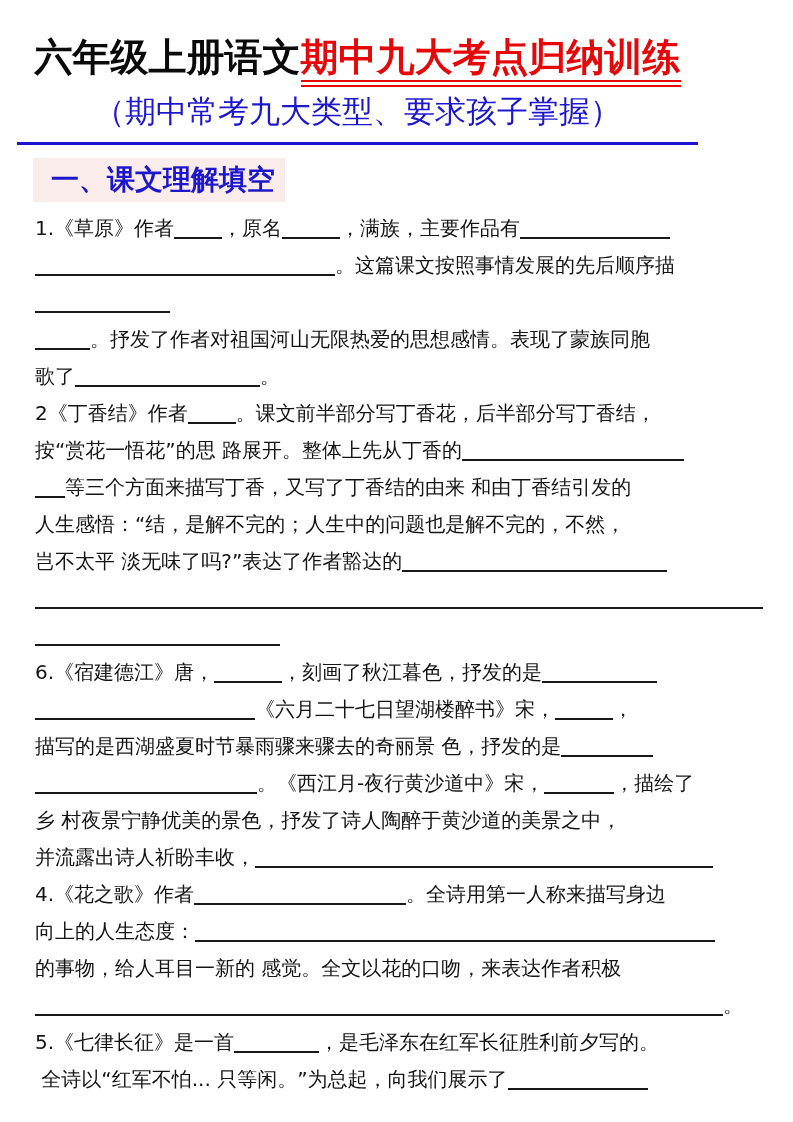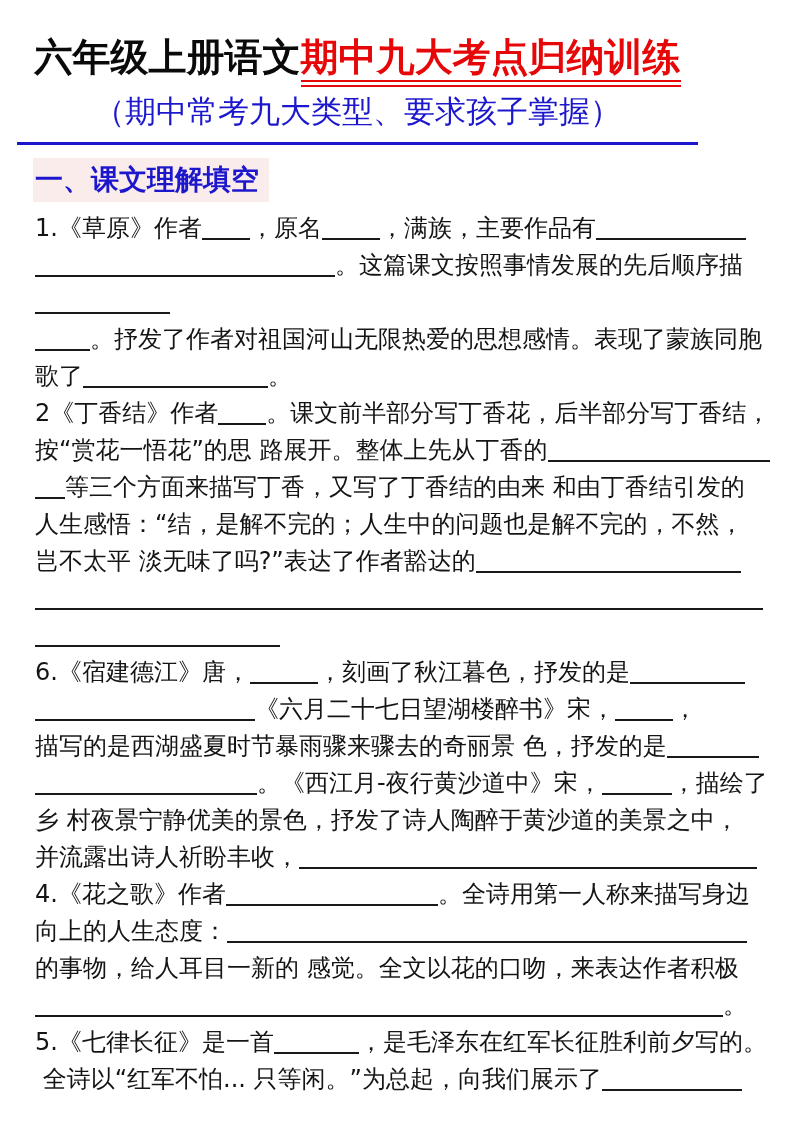--- a/index.html
+++ b/index.html
@@ -47,30 +47,30 @@
     background:var(--blue);
     margin:9px 17px 0 17px;
   }
   .section-heading{
     display:inline-block;
     margin:13px 0 0 33px;
     font-size:28px;
     font-weight:bold;
     color:var(--blue);
     background:var(--heading-bg);
-    padding:3px 10px 3px 2px;
+    padding:3px 10px 3px 18px;
     white-space:nowrap;
   }
   .exercise{
     margin:8px 26px 0 35px;
   }
   .line{
     height:37px;
     line-height:37px;
-    font-size:24px;
+    font-size:20px;
     white-space:pre;
     color:var(--ink);
   }
   .blank{
     display:inline-block;
     border-bottom:2px solid #191919;
     height:22px;
     margin-bottom:-4px;
   }
 </style>

